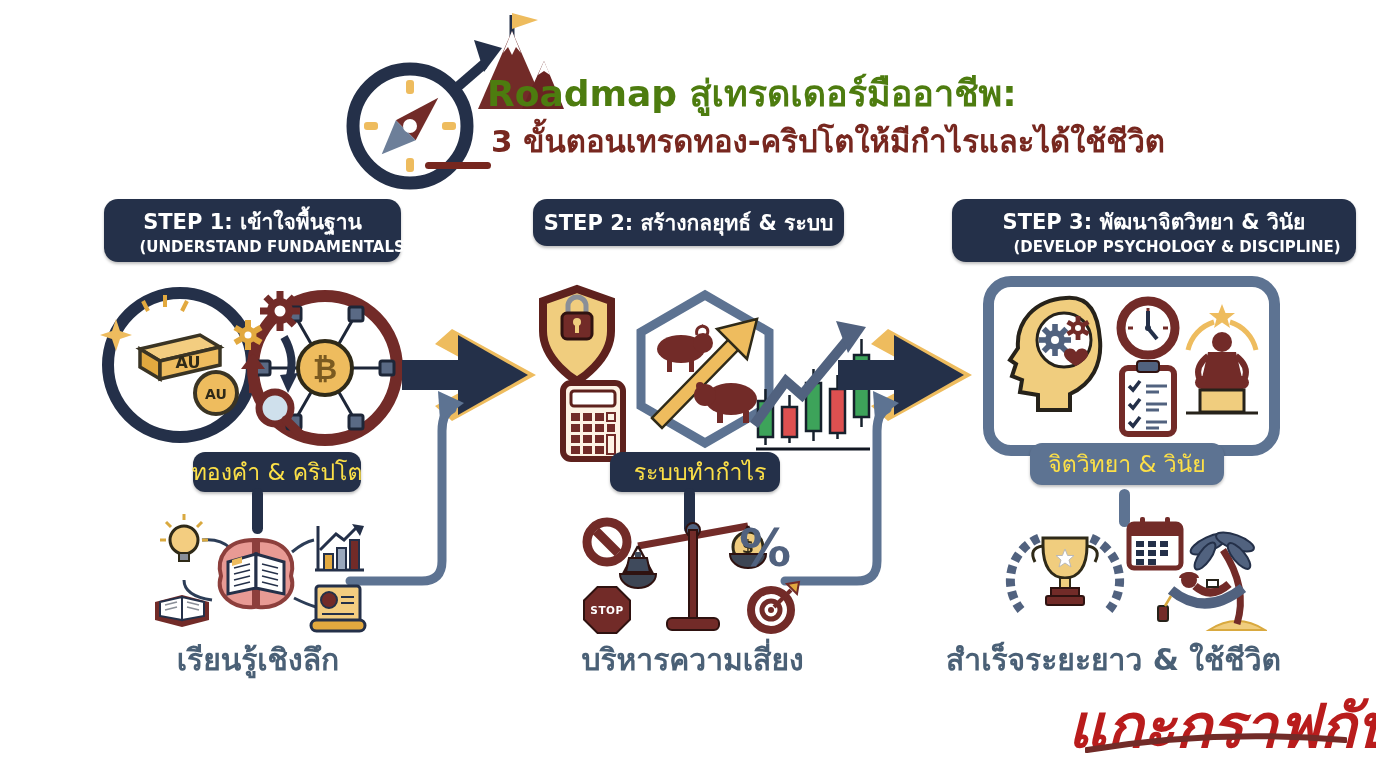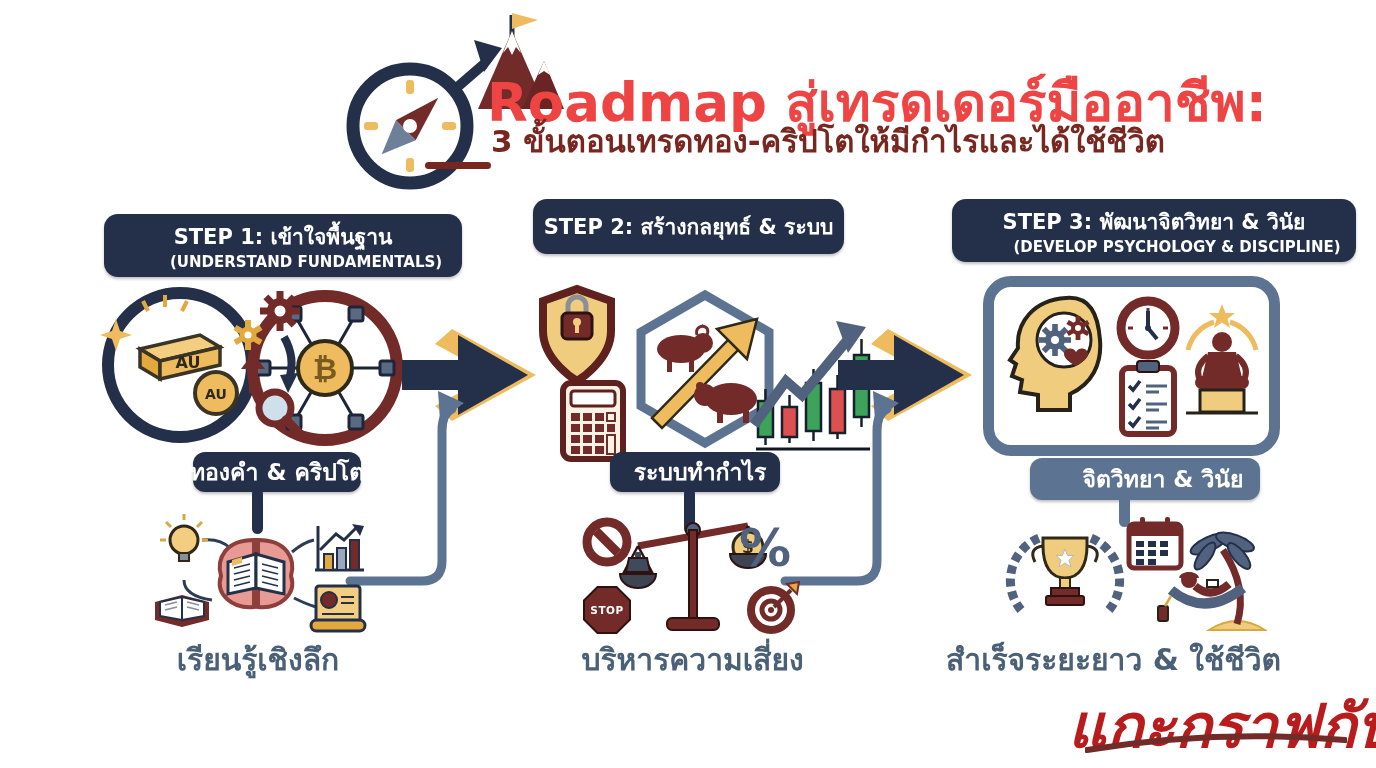--- a/index.html
+++ b/index.html
@@ -1,32 +1,32 @@
 <!DOCTYPE html>
 <html><head>
 <meta charset="utf-8">
 <style>
   html,body{margin:0;padding:0;background:#e8e8e8;}
   .canvas{
     position:relative;width:1376px;height:768px;background:#ffffff;overflow:hidden;
     font-family:"DejaVu Sans","Liberation Sans",sans-serif;
   }
   .abs{position:absolute;}
-  .title{color:#ef4444;font-weight:bold;font-size:53px;line-height:1.1;}
+  .title{color:#4d7c0f;font-weight:bold;font-size:36px;line-height:1.1;}
   .subtitle{color:#77271f;font-weight:bold;font-size:31px;line-height:1.1;}
   .subtitle-underline{background:#77271f;border-radius:4px;}
   .step-header{
     background:#243049;border-radius:14px;color:#ffffff;text-align:center;
     display:flex;flex-direction:column;justify-content:center;align-items:center;
     box-sizing:border-box;padding:6px 4px;box-shadow:0 2px 3px rgba(0,0,0,.25);
   }
   .sh-line1{font-size:21px;font-weight:bold;white-space:nowrap;}
   .sh-line2{font-size:15px;font-weight:bold;white-space:nowrap;margin-left:46px;}
   .badge{
-    background:#243049;color:#ffffff;border-radius:12px;font-weight:bold;font-size:23px;
+    background:#243049;color:#fde047;border-radius:12px;font-weight:normal;font-size:23px;
     display:flex;align-items:center;justify-content:center;white-space:nowrap;
     box-shadow:0 2px 3px rgba(0,0,0,.25);
   }
   .badge--slate{background:#5d7392;}
   .vbar{width:11px;background:#243049;border-radius:6px;}
   .vbar--slate{background:#5d7392;}
   .caption{color:#4a6076;font-weight:bold;font-size:30px;text-align:center;white-space:nowrap;}
   .frame3{
     background:#ffffff;border:11px solid #5d7392;border-radius:28px;box-sizing:border-box;
   }
@@ -62,25 +62,25 @@
     <polygon points="8,104 42,26 76,104" fill="#722b28"></polygon>
     <polygon points="33,48 42,26 51,48 46,42 42,50 38,42" fill="#ffffff"></polygon>
     <polygon points="52,104 74,56 94,104" fill="#6a2423"></polygon>
     <polygon points="68,70 74,56 80,70 74,66" fill="#ffffff"></polygon>
   </svg>
 
   <div class="abs title" style="left:487px;top:74px;">Roadmap สู่เทรดเดอร์มืออาชีพ:</div>
   <div class="abs subtitle" style="left:491px;top:124px;">3 ขั้นตอนเทรดทอง-คริปโตให้มีกำไรและได้ใช้ชีวิต</div>
   <div class="abs subtitle-underline" style="left:425px;top:162px;width:66px;height:7px;"></div>
 
-  <div class="abs step-header" style="left:104px;top:214px;width:358px;height:63px;">
+  <div class="abs step-header" style="left:104px;top:199px;width:297px;height:63px;">
     <div class="sh-line1">STEP 1: เข้าใจพื้นฐาน</div>
     <div class="sh-line2">(UNDERSTAND FUNDAMENTALS)</div>
   </div>
-  <div class="abs step-header" style="left:533px;top:199px;width:311px;height:55px;">
+  <div class="abs step-header" style="left:533px;top:199px;width:311px;height:47px;">
     <div class="sh-line1">STEP 2: สร้างกลยุทธ์ &amp; ระบบ</div>
   </div>
   <div class="abs step-header" style="left:952px;top:199px;width:404px;height:63px;">
     <div class="sh-line1">STEP 3: พัฒนาจิตวิทยา &amp; วินัย</div>
     <div class="sh-line2">(DEVELOP PSYCHOLOGY &amp; DISCIPLINE)</div>
   </div>
 
   <svg class="abs" style="left:88px;top:273px;" width="335" height="178" viewBox="0 0 335 178">
     <circle cx="92" cy="92" r="72" fill="#ffffff" stroke="#243049" stroke-width="12"></circle>
     <circle cx="237" cy="95" r="72" fill="#ffffff" stroke="#722b28" stroke-width="12"></circle>
@@ -284,21 +284,21 @@
       <path d="M-14,-12 q-13,10 -9,22" stroke="#722b28" stroke-width="6" fill="none"></path>
       <path d="M14,-12 q13,10 9,22" stroke="#722b28" stroke-width="6" fill="none"></path>
       <rect x="-27" y="8" width="54" height="13" rx="6.5" fill="#722b28"></rect>
       <rect x="-22" y="22" width="44" height="22" fill="#f0cd7e" stroke="#26221a" stroke-width="3"></rect>
       <line x1="-36" y1="45" x2="36" y2="45" stroke="#26221a" stroke-width="3"></line>
     </g>
   </svg>
 
   <div class="abs badge" style="left:193px;top:452px;width:168px;height:40px;">ทองคำ &amp; คริปโต</div>
   <div class="abs badge" style="left:610px;top:452px;width:160px;height:40px;padding-left:10px;">ระบบทำกำไร</div>
-  <div class="abs badge badge--slate" style="left:1030px;top:458px;width:194px;height:42px;padding-left:36px;">จิตวิทยา &amp; วินัย</div>
+  <div class="abs badge badge--slate" style="left:1030px;top:443px;width:194px;height:42px;">จิตวิทยา &amp; วินัย</div>
   <div class="abs vbar" style="left:252px;top:488px;height:46px;"></div>
   <div class="abs vbar" style="left:684px;top:488px;height:46px;"></div>
   <div class="abs vbar vbar--slate" style="left:1119px;top:489px;height:38px;"></div>
 
   <svg class="abs" style="left:402px;top:329px;" width="135" height="92" viewBox="0 0 135 92">
     <polygon points="50,0 134,46 50,92 33,77 90,46 33,15" fill="#eebc5e"></polygon>
     <rect x="0" y="31" width="62" height="30" fill="#243049"></rect>
     <polygon points="56,6 126,46 56,86" fill="#243049"></polygon>
   </svg>
   <svg class="abs" style="left:838px;top:329px;" width="135" height="92" viewBox="0 0 135 92">

